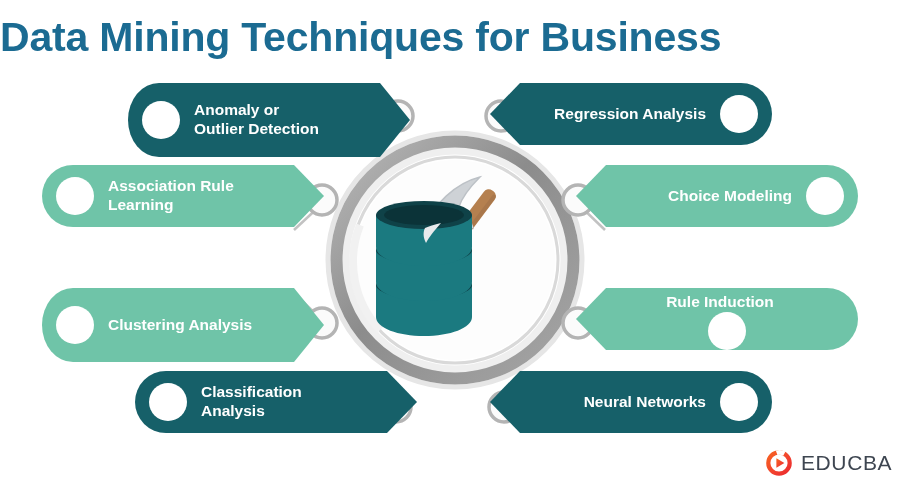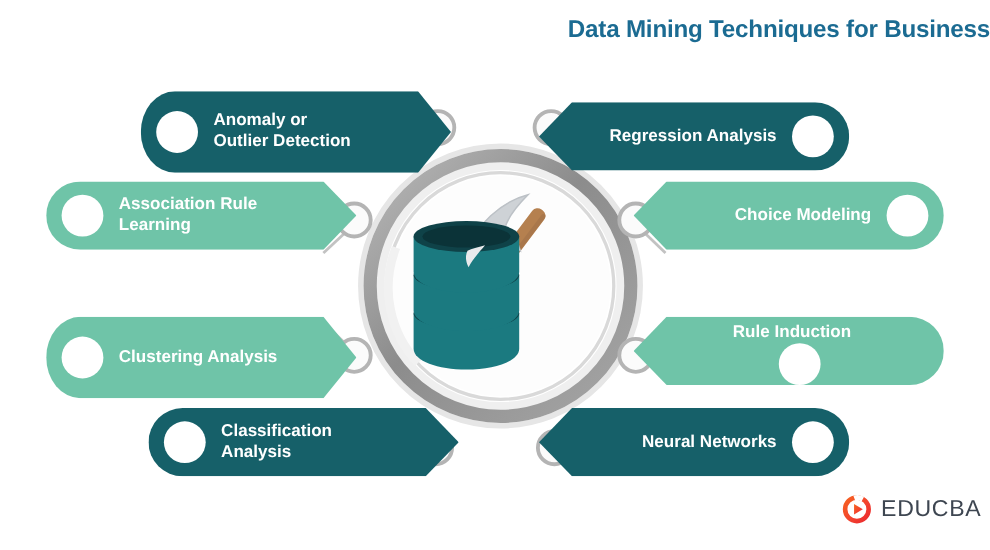--- a/index.html
+++ b/index.html
@@ -22,22 +22,22 @@
     width: 900px;
     height: 500px;
   }
 
   
   #title {
     position: absolute;
     left: 0;
     top: 14px;
     width: 900px;
-    text-align: right;
-    font-size: 22px;
+    text-align: left;
+    font-size: 41px;
     font-weight: bold;
     letter-spacing: -0.2px;
     color: #1b6b92;
     font-family: "Liberation Sans", sans-serif;
   }
 
   
   #center-graphic {
     position: absolute;
     left: 320px;
@@ -259,21 +259,21 @@
     <div class="pill-bg">
       <svg viewBox="0 0 282 62" preserveAspectRatio="none">
         <path d="M31 0 H252 L282 31 L252 62 H31 A31 31 0 0 1 31 0 Z" fill="#166069"></path>
       </svg>
     </div>
     <div class="knob"></div>
     <div class="pill-label">Classification
 Analysis</div>
   </div>
 
-  <div class="pill right" style="left:490px; top:93px; width:282px; height:62px;">
+  <div class="pill right" style="left:490px; top:83px; width:282px; height:62px;">
     <div class="pill-bg">
       <svg viewBox="0 0 282 62" preserveAspectRatio="none">
         <path d="M251 0 A31 31 0 0 1 251 62 H30 L0 31 L30 0 Z" fill="#166069"></path>
       </svg>
     </div>
     <div class="pill-label">Regression Analysis</div>
     <div class="knob"></div>
   </div>
 
   <div class="pill right" style="left:576px; top:165px; width:282px; height:62px;">

